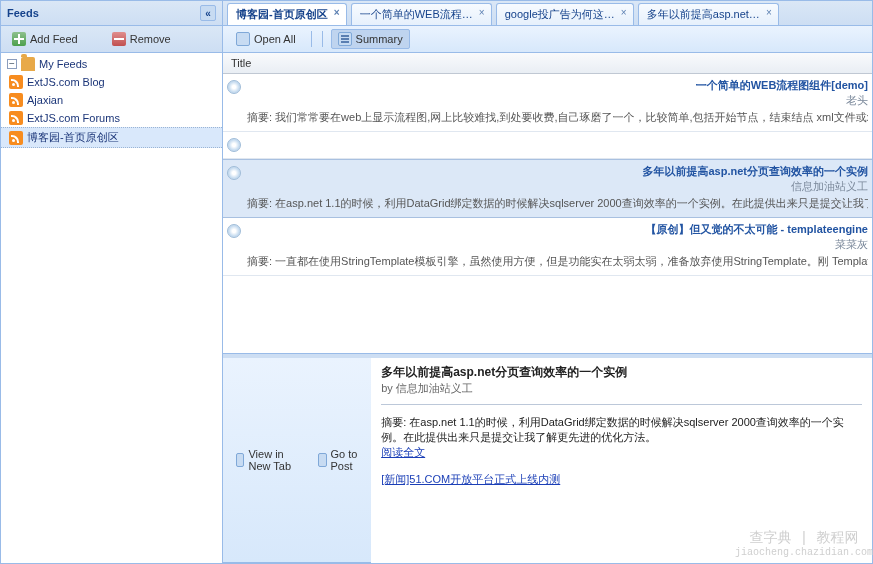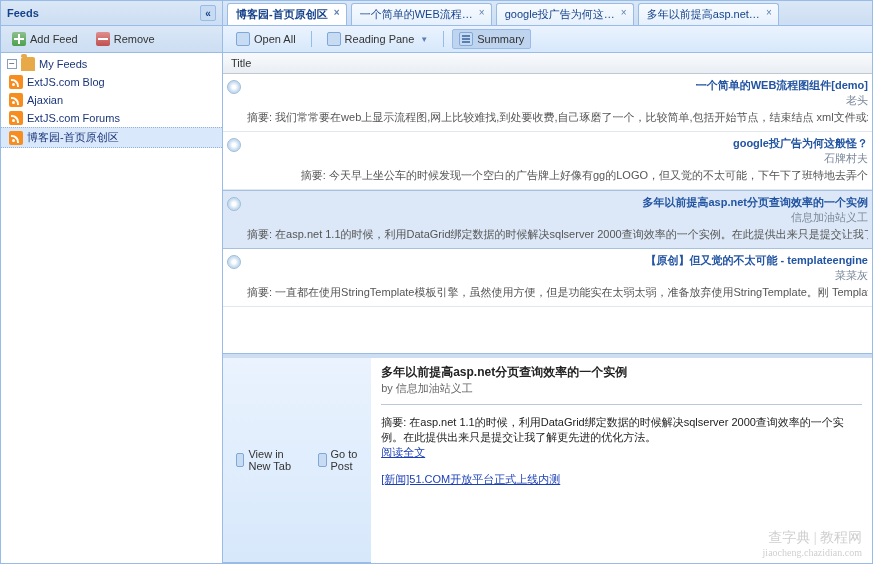--- a/index.html
+++ b/index.html
@@ -1,21 +1,21 @@
 <!DOCTYPE html>
 <html><head>
 <meta charset="utf-8">
 <style>
 * { box-sizing: border-box; margin: 0; padding: 0; }
 html, body { height: 100%; font-family: Tahoma, Arial, sans-serif; font-size: 11px; color: #15428b; background: #fff; }
 body { display: flex; width: 873px; height: 564px; overflow: hidden; border: 1px solid #99bbe8; }
 .west { width: 222px; border-right: 1px solid #99bbe8; display: flex; flex-direction: column; }
 .panel-hdr { background: linear-gradient(#dae7f6,#cddef3); border-bottom: 1px solid #99bbe8; padding: 4px 6px; display: flex; align-items: center; gap: 8px; font-weight: bold; }
 .collapse-btn { margin-left: auto; width: 16px; height: 16px; background: #c7dbf2; border: 1px solid #99bbe8; border-radius: 2px; display: flex; align-items: center; justify-content: center; cursor: pointer; font-size: 10px; }
-.toolbar { background: linear-gradient(#dae7f6,#cddef3); border-bottom: 1px solid #99bbe8; padding: 3px 4px; display: flex; align-items: center; gap: 4px; }
+.toolbar { background: linear-gradient(#dae7f6,#cddef3); border-bottom: 1px solid #99bbe8; padding: 3px 4px; display: flex; align-items: center; gap: 20px; }
 .btn { display: inline-flex; align-items: center; gap: 4px; padding: 2px 6px; border: 1px solid transparent; border-radius: 2px; cursor: pointer; color: #333; }
 .btn.selected { border-color: #99bbe8; background: #bfd4ef; }
 .icon { width: 14px; height: 14px; display: inline-block; }
 .icon-add { background: linear-gradient(#8ec08e,#4ca04c); border-radius: 2px; position: relative; }
 .icon-add::before, .icon-add::after { content: ""; position: absolute; background: #fff; }
 .icon-add::before { left: 6px; top: 2px; width: 2px; height: 10px; }
 .icon-add::after { top: 6px; left: 2px; height: 2px; width: 10px; }
 .icon-remove { background: linear-gradient(#e08e8e,#c05050); border-radius: 2px; position: relative; }
 .icon-remove::before { content: ""; position: absolute; top: 6px; left: 2px; height: 2px; width: 10px; background: #fff; }
 .icon-rss { background: #f78c1f; border-radius: 2px; position: relative; }
@@ -47,21 +47,21 @@
 .row-author { color: #7a889a; font-size: 11px; margin-bottom: 2px; }
 .row-summary { color: #555; white-space: nowrap; overflow: hidden; }
 .preview { flex: 1; display: flex; flex-direction: row; overflow: hidden; border-top: 4px solid #cddef3; }
 .preview-toolbar { background: linear-gradient(#eaf3fe,#d7e8fb); border-bottom: 1px solid #99bbe8; padding: 3px 6px; display: flex; gap: 6px; align-items: center; }
 .preview-body { padding: 6px 10px; overflow: auto; color: #222; }
 .preview-title { font-weight: bold; font-size: 12px; }
 .preview-author { color: #666; border-bottom: 1px solid #bcc8d9; padding-bottom: 8px; margin-bottom: 10px; }
 .preview-body a { color: #1b3fb7; text-decoration: underline; cursor: pointer; }
 .i-openall,.i-pane,.i-summary,.i-new,.i-go { width: 14px; height: 14px; display: inline-block; background: #c7dbf2; border: 1px solid #7fa8d8; border-radius: 2px; position: relative; }
 .i-summary::before { content: ""; position: absolute; left: 2px; top: 2px; right: 2px; height: 2px; background: #5b7fb1; box-shadow: 0 3px 0 #5b7fb1, 0 6px 0 #5b7fb1; }
-.watermark { position: absolute; right: 11px; bottom: 6px; color: #cfcfcf; font-size: 14px; font-family: Liberation Serif, serif; text-align: right; pointer-events: none; }
+.watermark { position: absolute; right: 0; bottom: 6px; color: #cfcfcf; font-size: 14px; font-family: Liberation Mono, monospace; text-align: center; pointer-events: none; }
 .watermark small { font-size: 10px; display: block; }
 .arrow-down { font-size: 8px; color: #5b7fb1; margin-left: 2px; }
 </style>
 </head>
 <body>
 
 <div class="west">
   <div class="panel-hdr">
     <span>Feeds</span>
     <span class="collapse-btn">«</span>
@@ -121,25 +121,20 @@
       <span class="close">×</span>
     </div>
   </div>
 
   <div class="subtoolbar">
     <span class="btn">
       <span class="i-openall"></span>
       <span>Open All</span>
     </span>
     <span class="sep"></span>
-    <span class="btn">
-      <span class="i-pane"></span>
-      <span>Reading Pane</span>
-      <span class="arrow-down">▼</span>
-    </span>
     <span class="sep"></span>
     <span class="btn selected">
       <span class="i-summary"></span>
       <span>Summary</span>
     </span>
   </div>
 
   <div class="grid-hdr">
     <span>Title</span>
   </div>
@@ -148,25 +143,20 @@
     <div class="row">
       <span class="bullet"></span>
       <div class="row-content">
         <div class="row-title">一个简单的WEB流程图组件[demo]</div>
         <div class="row-author">老头</div>
         <div class="row-summary">摘要: 我们常常要在web上显示流程图,网上比较难找,到处要收费,自己琢磨了一个，比较简单,包括开始节点，结束结点 xml文件或xml字串作为数据源，没有多少需求分析,给有心人参考,也收集一些建议，源码过段时间整理再放上。  阅读全</div>
       </div>
     </div>
     <div class="row">
       <span class="bullet"></span>
-      <div class="row-content">
-        <div class="row-title">google投广告为何这般怪？</div>
-        <div class="row-author">石牌村夫</div>
-        <div class="row-summary">摘要: 今天早上坐公车的时候发现一个空白的广告牌上好像有gg的LOGO，但又觉的不太可能，下午下了班特地去弄个</div>
-      </div>
     </div>
     <div class="row selected">
       <span class="bullet"></span>
       <div class="row-content">
         <div class="row-title">多年以前提高asp.net分页查询效率的一个实例</div>
         <div class="row-author">信息加油站义工</div>
         <div class="row-summary">摘要: 在asp.net 1.1的时候，利用DataGrid绑定数据的时候解决sqlserver 2000查询效率的一个实例。在此提供出来只是提交让我了解更先进的优化方法。  阅读全文[新闻]51.COM开放平台正式上线内测</div>
       </div>
     </div>
     <div class="row">

